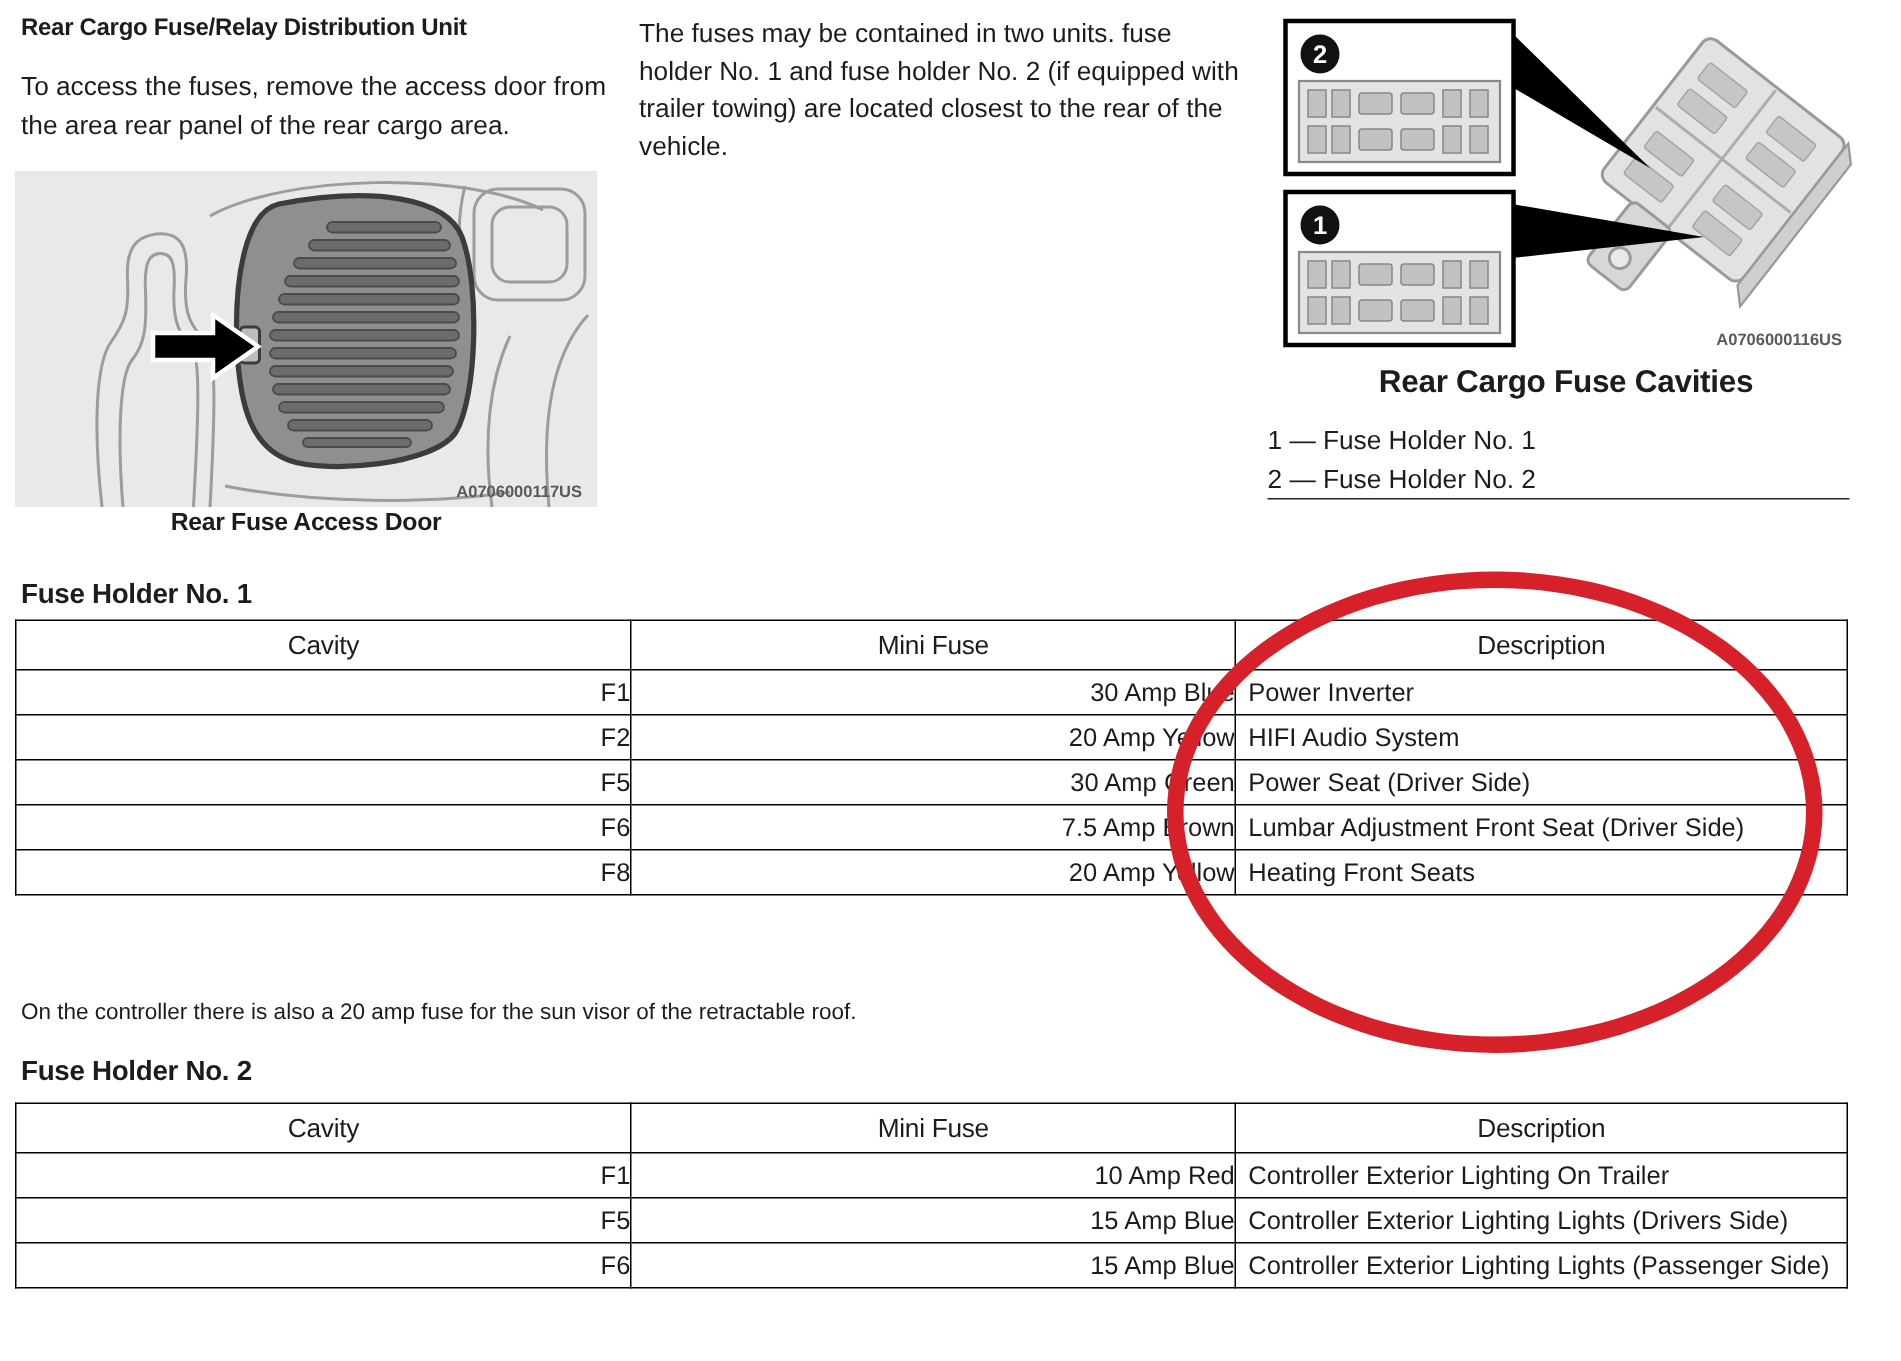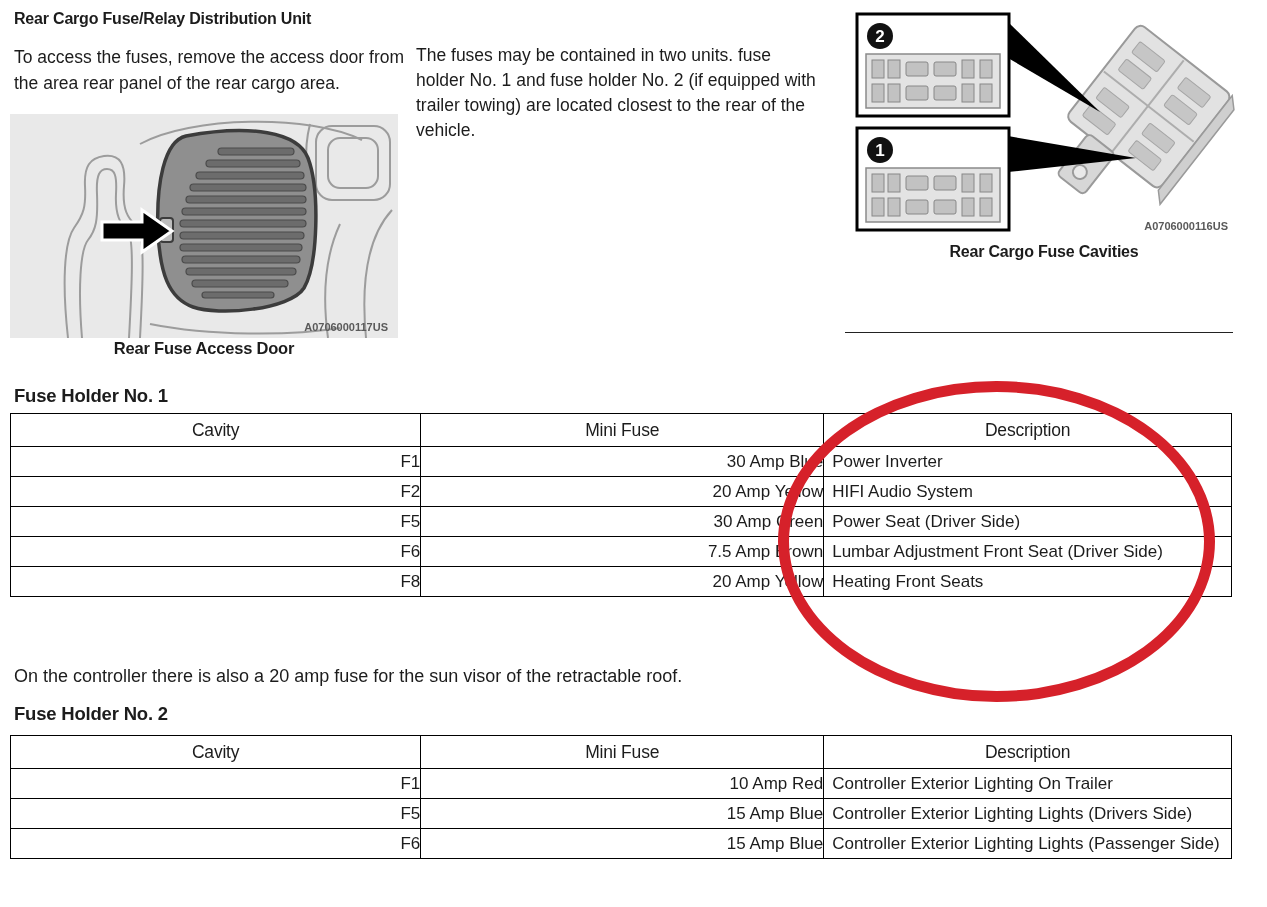--- a/index.html
+++ b/index.html
@@ -1,46 +1,46 @@
 <!DOCTYPE html>
 <html><head>
 <meta charset="utf-8">
 <style>
   html,body { margin:0; padding:0; background:#ffffff; }
   body { font-family:"Liberation Sans","DejaVu Sans",sans-serif; color:#1c1c1c; }
   .page { position:relative; width:1267px; height:907px; background:#fff; overflow:hidden; }
 
   .page-title { position:absolute; left:14px; top:10px; font-size:16px; font-weight:bold; letter-spacing:-0.2px; }
   .intro-text { position:absolute; left:14px; top:44px; width:392px; font-size:17.5px; line-height:26px; }
-  .col2-text  { position:absolute; left:416px; top:10px; width:400px; font-size:17.5px; line-height:25px;margin-top:33px; }
+  .col2-text  { position:absolute; left:426px; top:10px; width:400px; font-size:17.5px; line-height:25px; }
 
   .door-figure { position:absolute; left:10px; top:114px; width:388px; height:224px; }
   .door-caption { position:absolute; left:10px; top:339px; width:388px; text-align:center; font-weight:bold; font-size:16.5px; letter-spacing:-0.2px; }
 
   .cavities-figure { position:absolute; left:848px; top:8px; width:392px; height:228px; }
-  .cavities-caption { position:absolute; left:848px; top:243px; width:392px; text-align:center; font-weight:bold; font-size:16px; letter-spacing:-0.2px; }
+  .cavities-caption { position:absolute; left:848px; top:243px; width:392px; text-align:center; font-weight:bold; font-size:21px; letter-spacing:-0.2px; }
   .legend { position:absolute; left:845px; top:280px; width:390px; font-size:17.5px; line-height:26px; }
   .legend-rule { position:absolute; left:845px; top:332px; width:388px; border-top:1.5px solid #222; }
 
   .section-heading { position:absolute; font-size:18.5px; font-weight:bold; letter-spacing:-0.2px;text-align:center; }
   .heading-1 { left:14px; top:385px; }
   .heading-2 { left:14px; top:703px; }
 
   table.fuse-table { position:absolute; left:10px; border-collapse:collapse; width:1222px; table-layout:fixed; }
   .table-1 { top:413px; }
   .table-2 { top:735px; }
   table.fuse-table col.c0 { width:33.6%; }
   table.fuse-table col.c1 { width:33.0%; }
   table.fuse-table col.c2 { width:33.4%; }
   table.fuse-table th, table.fuse-table td { border:1.6px solid #000; padding:0; overflow:hidden; white-space:nowrap; }
   table.fuse-table th { height:32px; font-size:17.5px; font-weight:normal; text-align:center; letter-spacing:-0.2px; }
   table.fuse-table td { height:29px; font-size:17px; text-align:right; }
   table.fuse-table td.col2 { text-align:left; padding-left:8px; }
 
-  .note-text { position:absolute; left:14px; top:666px; width:1100px; font-size:18px; }
+  .note-text { position:absolute; left:14px; top:666px; width:1100px; font-size:15px; }
 
   .red-ellipse { position:absolute; left:778px; top:381px; width:437px; height:321px;
                  border:11px solid #d6212a; border-radius:50%; box-sizing:border-box; pointer-events:none; }
 
   .img-id { font-size:11px; font-weight:bold; fill:#5a5a5a; font-family:"Liberation Sans","DejaVu Sans",sans-serif; }
   .badge-num { font-size:17px; font-weight:bold; fill:#ffffff; font-family:"Liberation Sans","DejaVu Sans",sans-serif; }
 </style>
 </head>
 <body>
 
@@ -158,20 +158,24 @@
             <rect x="86" y="192" width="22" height="14" rx="2"></rect>
           <rect x="114" y="190" width="12" height="18"></rect>
             <rect x="132" y="190" width="12" height="18"></rect>
         </g>
       </g>
     </g>
     <text class="img-id" x="380" y="222" text-anchor="end">A0706000116US</text>
   </svg>
   <div class="cavities-caption">Rear Cargo Fuse Cavities</div>
 
+  <div class="legend">
+    <div>1 — Fuse Holder No. 1</div>
+    <div>2 — Fuse Holder No. 2</div>
+  </div>
   <div class="legend-rule"></div>
 
   <div class="section-heading heading-1">Fuse Holder No. 1</div>
   <table class="fuse-table table-1">
       <colgroup>
         <col class="c0">
         <col class="c1">
         <col class="c2">
       </colgroup>
       <thead>

